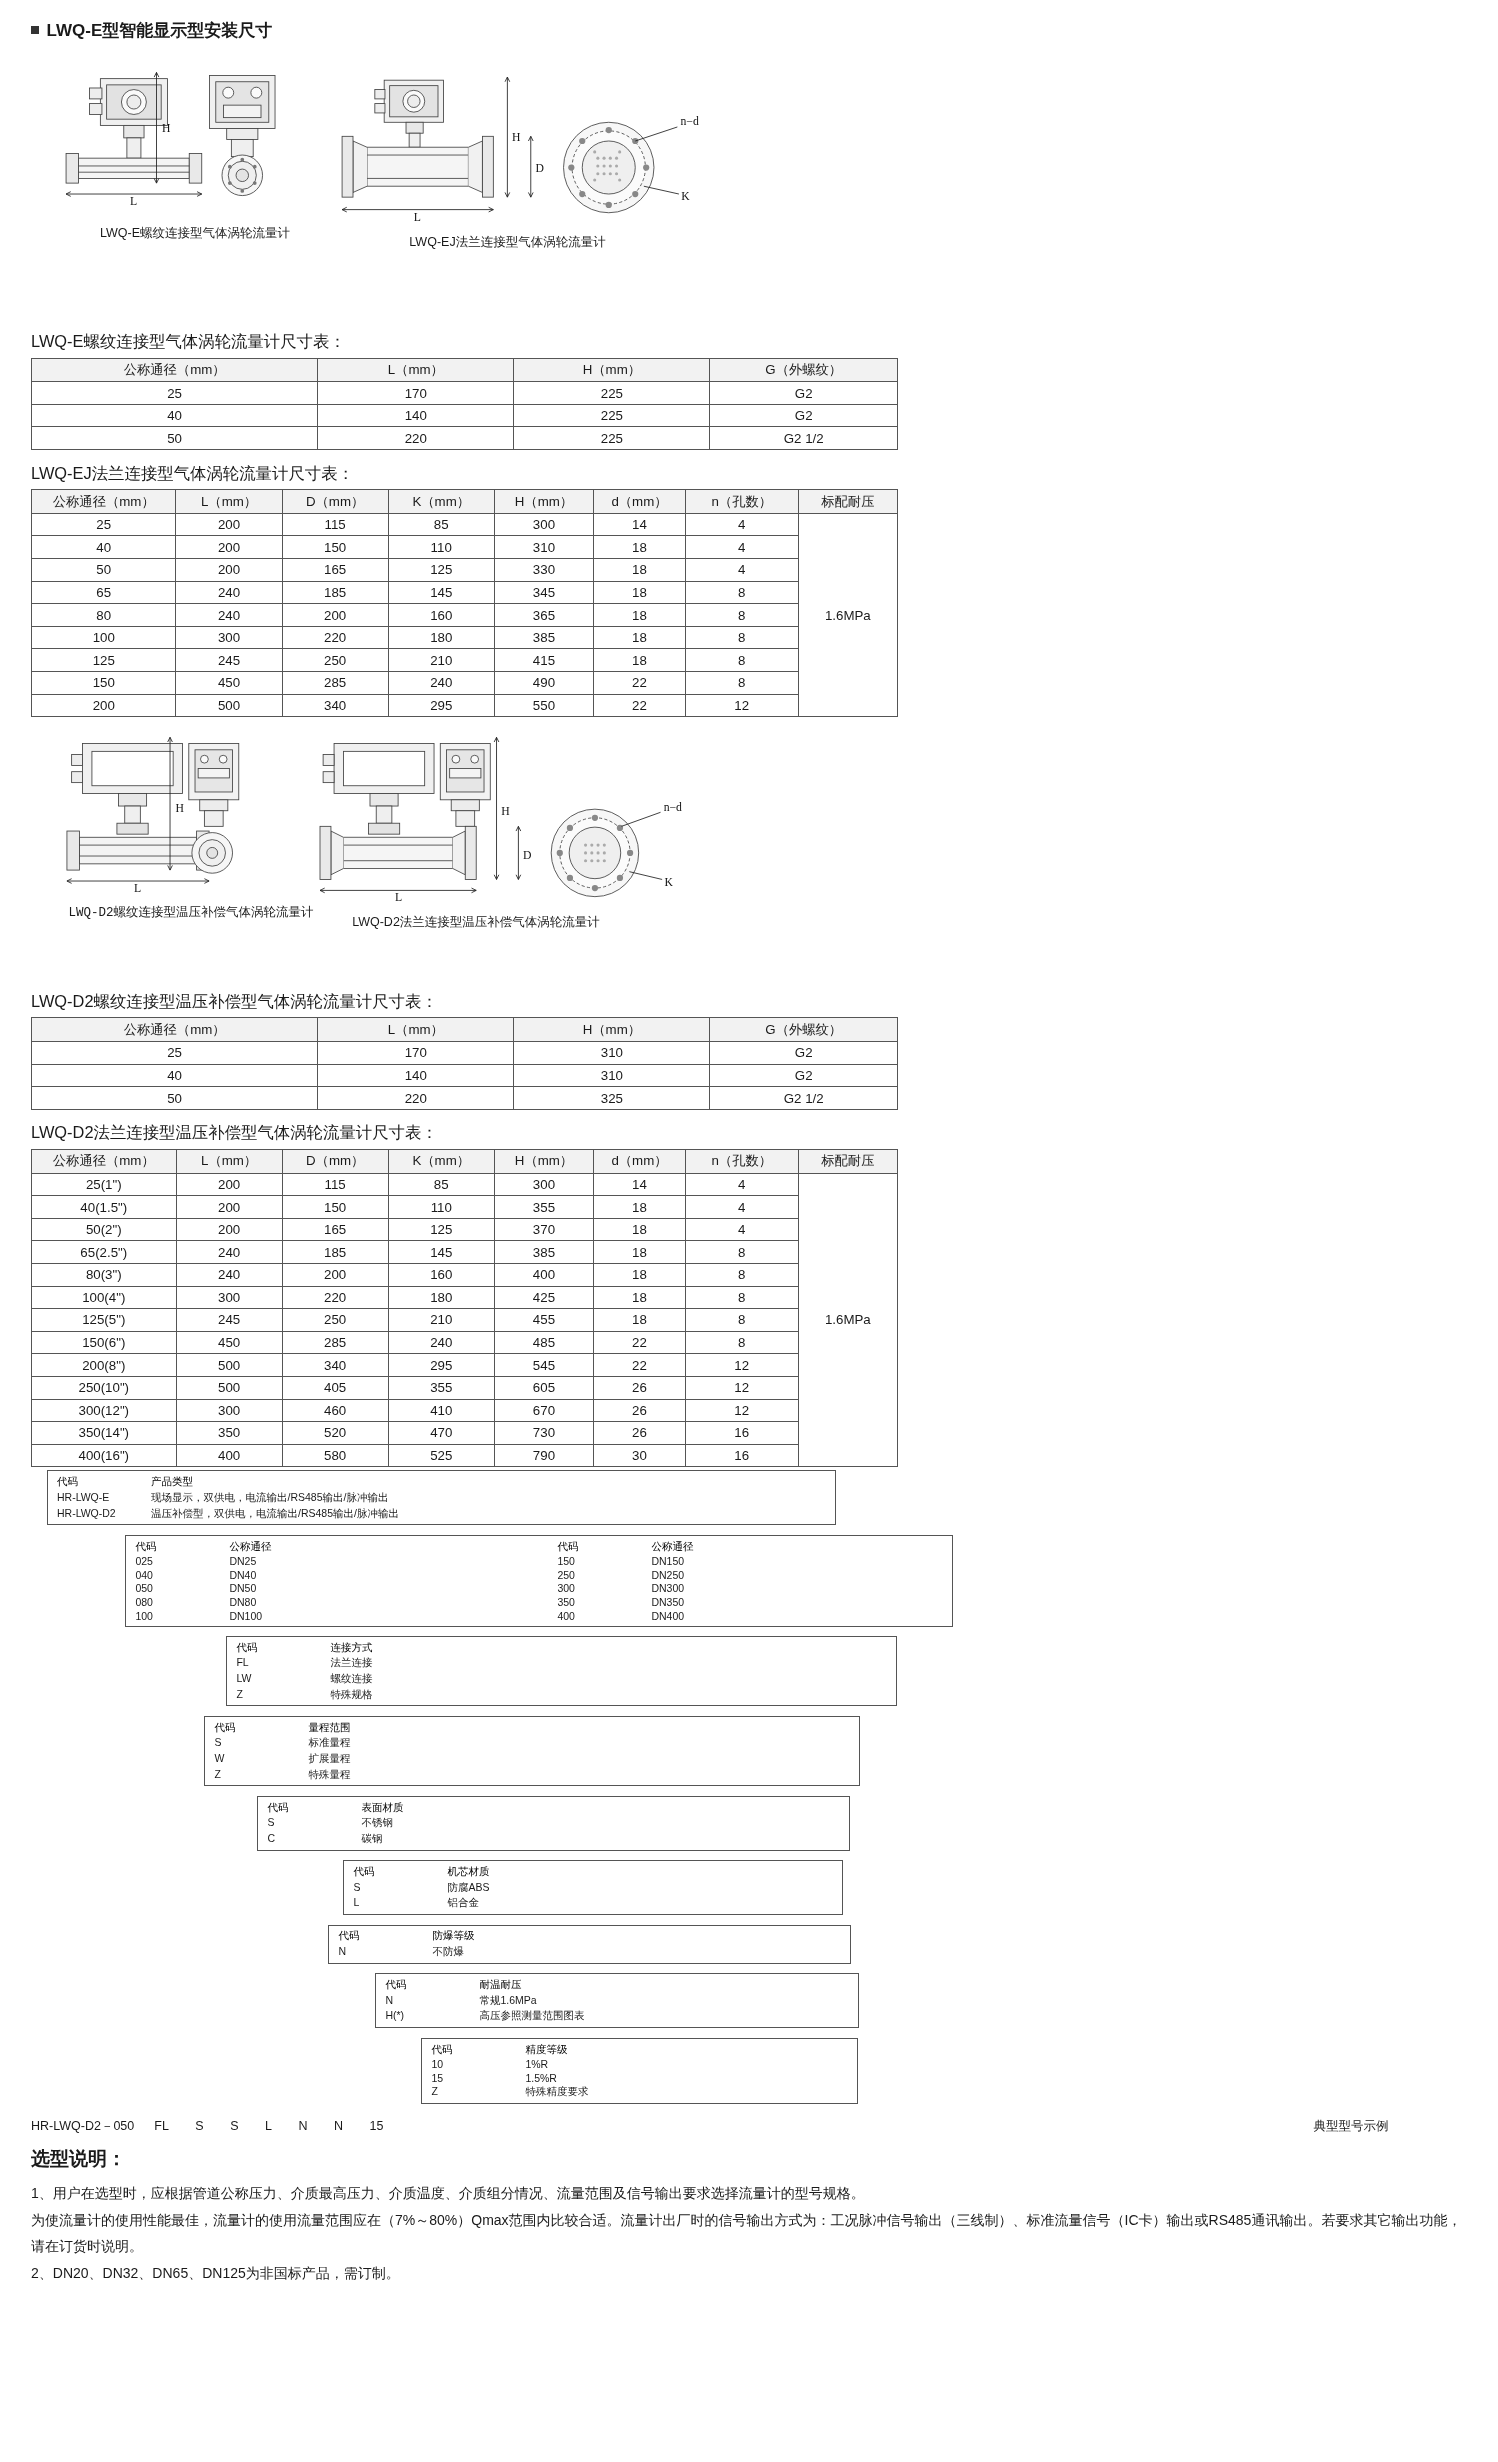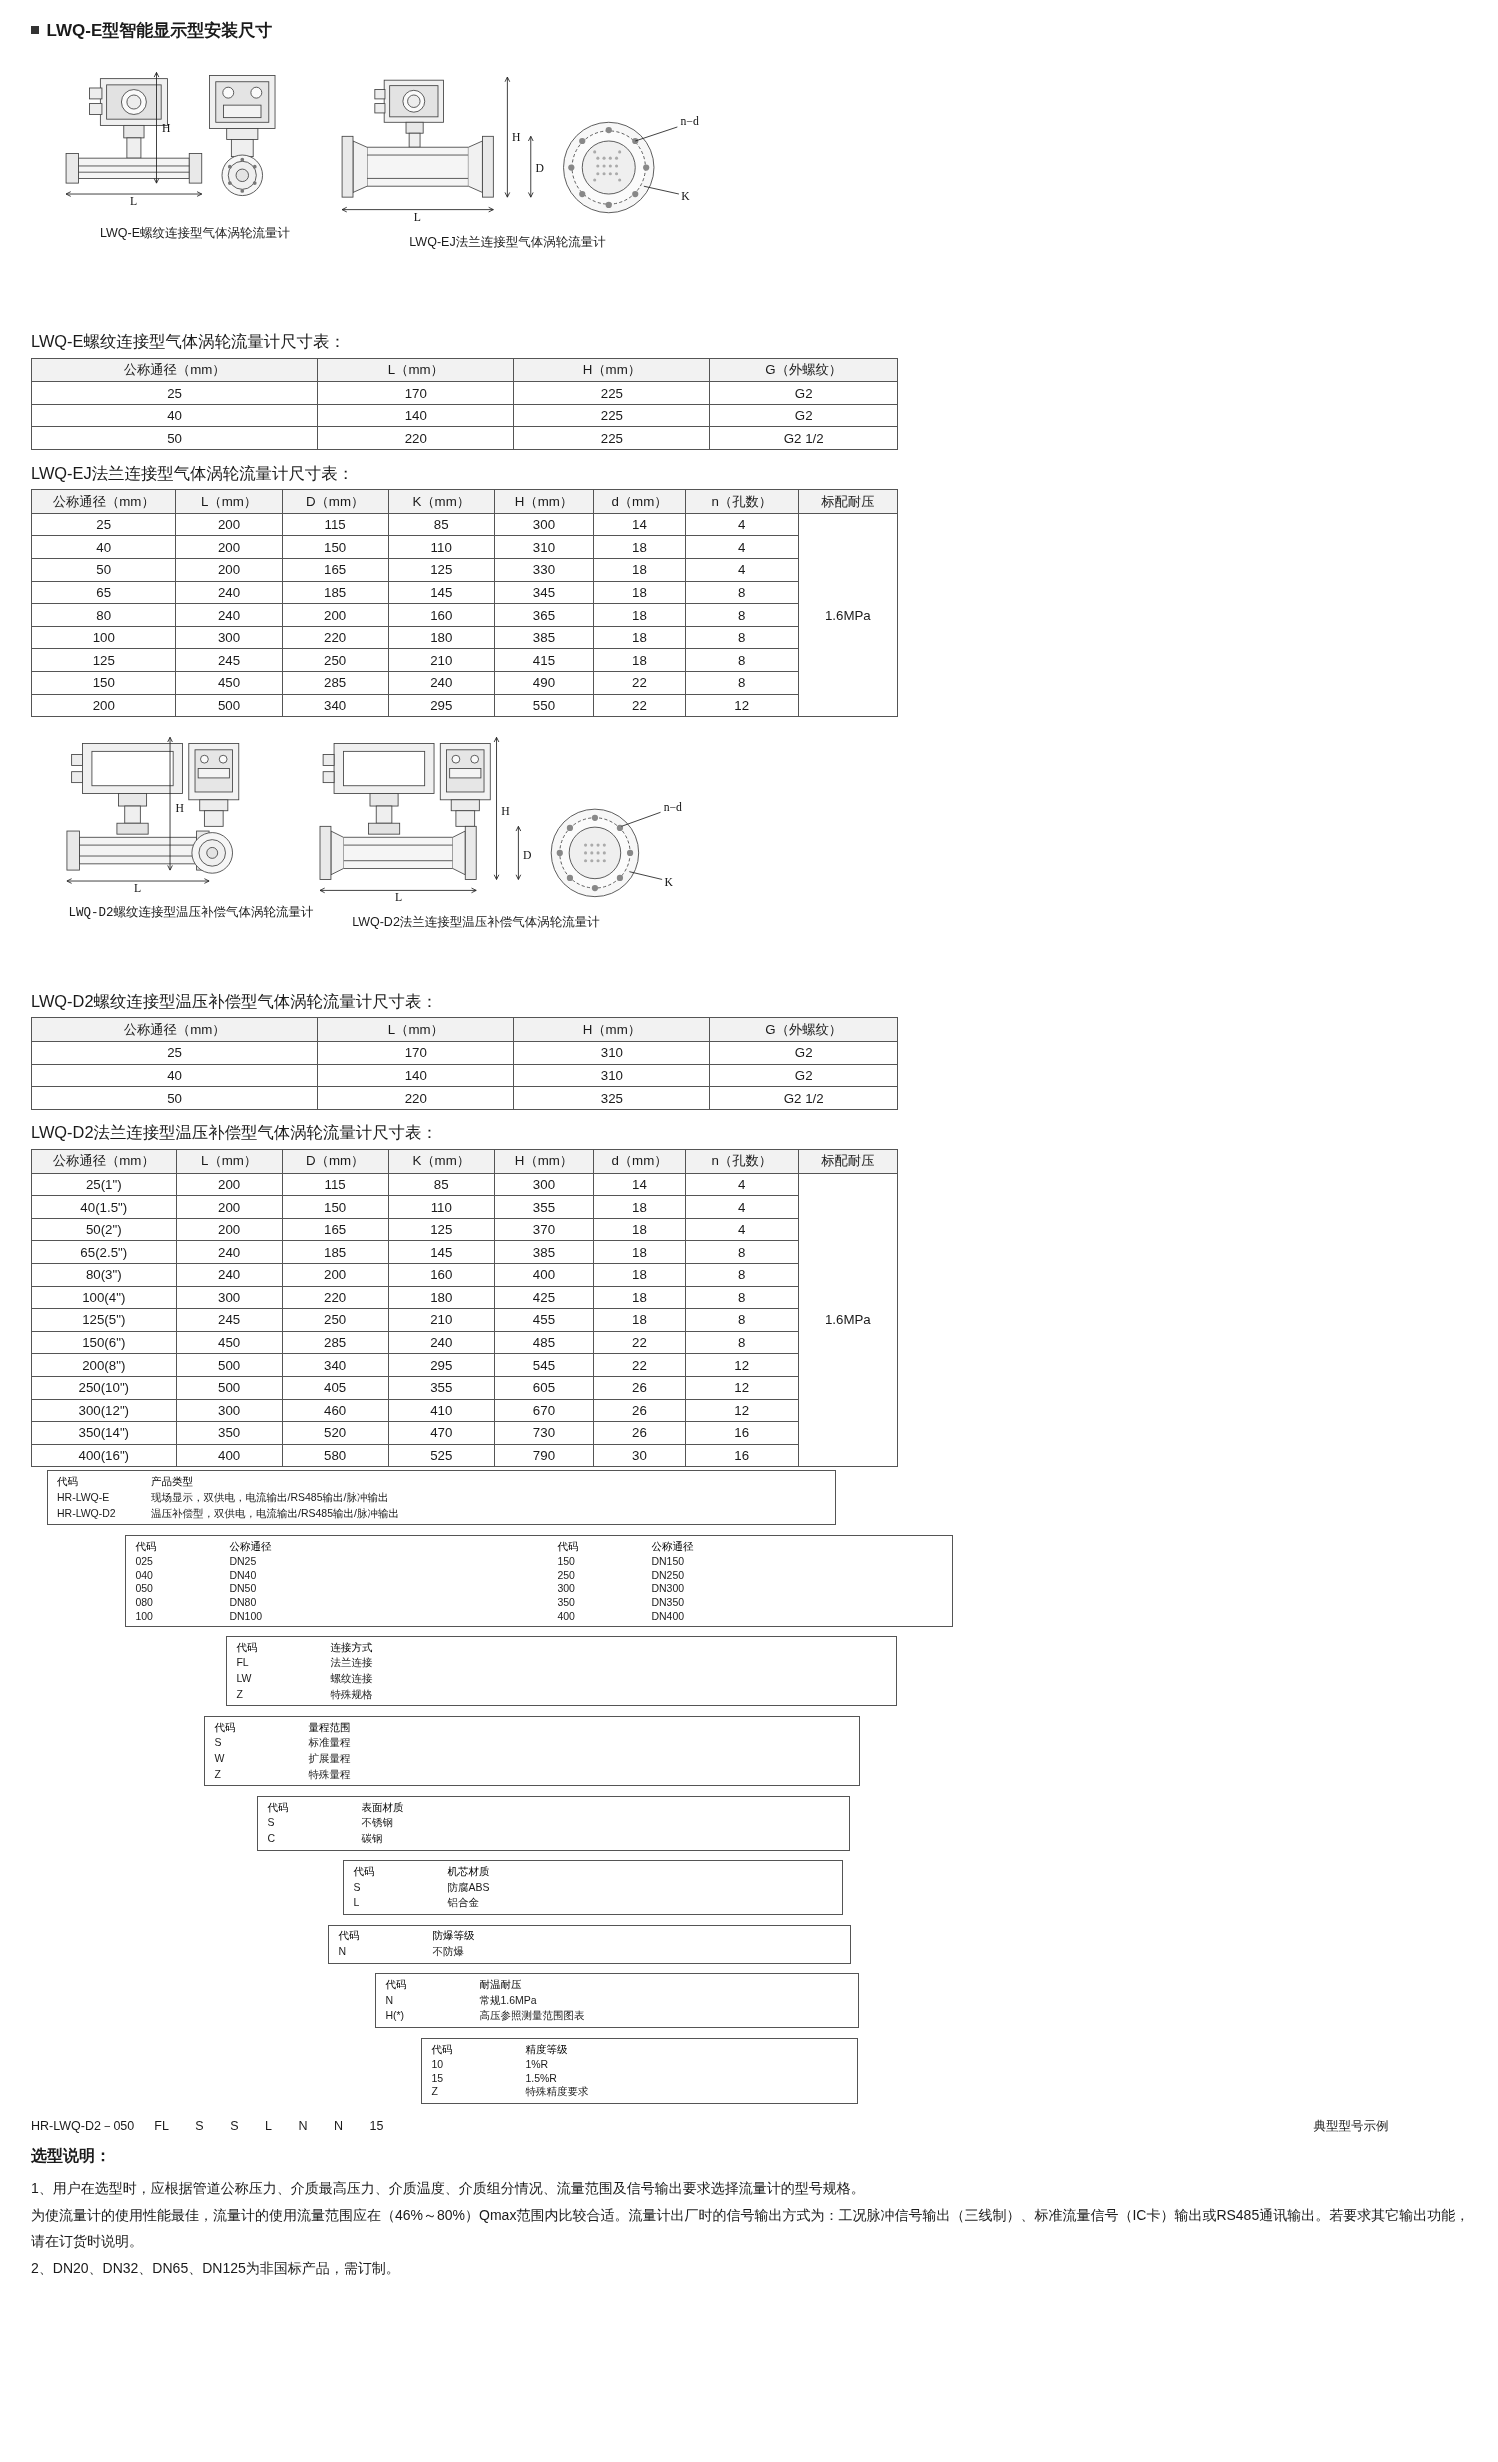--- a/index.html
+++ b/index.html
@@ -26,21 +26,21 @@
   
   .model-title{font-size:15.6px;font-weight:bold;margin:11px 0 4.7px 0;}
   .mbox{border:0.8px solid #555;box-sizing:border-box;font-size:10.5px;}
   .mbox .row{display:flex;padding:0.8px 0;}
   .mbox .c1{width:94px;padding-left:9.4px;}
   .mbox .c2{width:328px;}
   .mbox .c3{width:94px;}
   .mbox .c4{width:156px;}
   .mhead{color:#000;}
   .notes{font-size:14px;line-height:1.9;margin-top:7.8px;}
-  .bottomline{font-size:16px;font-weight:bold;margin-top:11px;}
+  .bottomline{font-size:19px;font-weight:bold;margin-top:11px;}
   .codeline{display:flex;align-items:flex-end;font-size:11.7px;gap:15px;}
 </style>
 </head>
 <body>
 
 <div class="page">
 <div class="pad">
 
   <div class="sec-head">
     <span class="bullet"></span>
@@ -751,19 +751,19 @@
 
   <div class="codeline" style="margin-top:14px">
     <span id="example-code" style="font-size:12.5px;"><span style="margin-right: 20px;">HR-LWQ-D2－050</span><span style="margin-right: 26.5px;">FL</span><span style="margin-right: 26.5px;">S</span><span style="margin-right: 26.5px;">S</span><span style="margin-right: 26.5px;">L</span><span style="margin-right: 26.5px;">N</span><span style="margin-right: 26.5px;">N</span><span style="margin-right: 26.5px;">15</span></span>
     <span style="flex:1"></span>
     <span style="width:234px;text-align:center;font-size:12.5px;">典型型号示例</span>
   </div>
 
   <div class="bottomline">选型说明：</div>
   <div class="notes" style="width:1444px">
     <div>1、用户在选型时，应根据管道公称压力、介质最高压力、介质温度、介质组分情况、流量范围及信号输出要求选择流量计的型号规格。</div>
-    <div>为使流量计的使用性能最佳，流量计的使用流量范围应在（46%～80%）Qmax范围内比较合适。流量计出厂时的信号输出方式为：工况脉冲信号输出（三线制）、标准流量信号（IC卡）输出或RS485通讯输出。若要求其它输出功能，请在订货时说明。</div>
+    <div>为使流量计的使用性能最佳，流量计的使用流量范围应在（7%～80%）Qmax范围内比较合适。流量计出厂时的信号输出方式为：工况脉冲信号输出（三线制）、标准流量信号（IC卡）输出或RS485通讯输出。若要求其它输出功能，请在订货时说明。</div>
     <div>2、DN20、DN32、DN65、DN125为非国标产品，需订制。</div>
   </div>
 
 </div>
 </div>
 
 
 </body></html>

